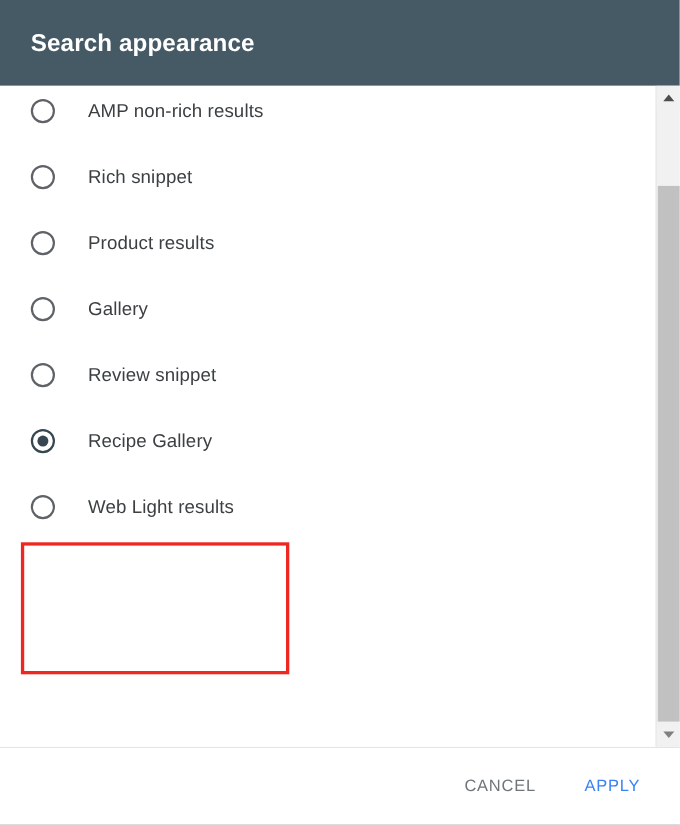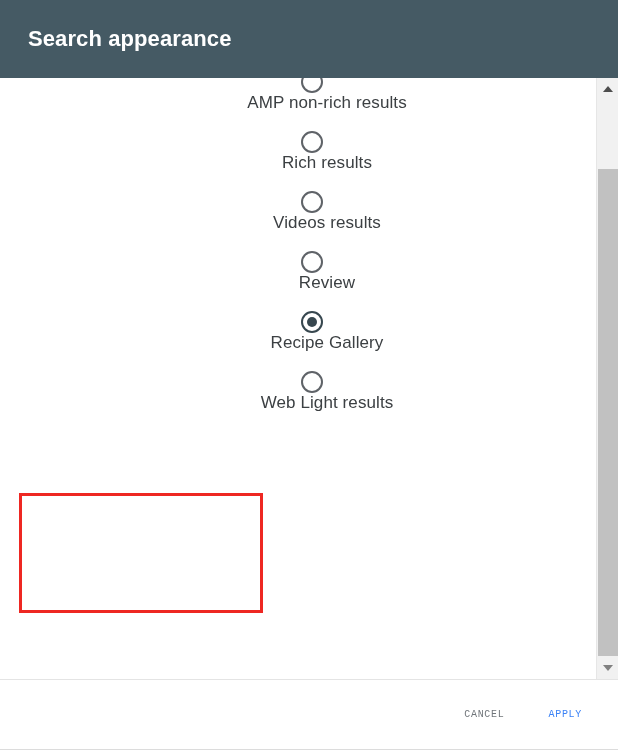--- a/index.html
+++ b/index.html
@@ -64,21 +64,20 @@
     width: 596px;
   }
   .option-row {
     position: relative;
     height: 60px;
     display: flex;
     align-items: center;
     padding-left: 28px;
     box-sizing: border-box;
     background: transparent;
-    flex-direction: column;
   }
   .radio {
     position: relative;
     width: 22px;
     height: 22px;
     border-radius: 50%;
     border: 2px solid #5f6368;
     box-sizing: border-box;
     flex: 0 0 auto;
   }
@@ -169,28 +168,28 @@
     height: 70px;
     border-top: 1px solid #e4e4e4;
     background: #ffffff;
     box-sizing: border-box;
     display: flex;
     align-items: center;
     justify-content: flex-end;
     padding-right: 26px;
   }
   .footer-btn {
-    font-size: 10px;
+    font-size: 15px;
     font-weight: normal;
     letter-spacing: 0.7px;
     background: none;
     border: none;
     cursor: pointer;
     padding: 8px 10px;
-    font-family: Liberation Mono, monospace;
+    font-family: Liberation Sans, sans-serif;
   }
   #cancel-button { color: #70757a; margin-right: 24px; }
   #apply-button  { color: #3b82f6; }
 </style>
 </head>
 <body>
 
 <div id="dialog">
 
   <div id="dialog-header">
@@ -202,33 +201,39 @@
         <div class="option-row">
           <span class="radio">
             <span class="dot"></span>
           </span>
           <span class="option-label">AMP non-rich results</span>
         </div>
         <div class="option-row">
           <span class="radio">
             <span class="dot"></span>
           </span>
-          <span class="option-label">Rich results</span>
-        </div>
-        <div class="option-row">
-          <span class="radio">
-            <span class="dot"></span>
-          </span>
-          <span class="option-label">Videos results</span>
-        </div>
-        <div class="option-row">
-          <span class="radio">
-            <span class="dot"></span>
-          </span>
-          <span class="option-label">Review</span>
+          <span class="option-label">Rich snippet</span>
+        </div>
+        <div class="option-row">
+          <span class="radio">
+            <span class="dot"></span>
+          </span>
+          <span class="option-label">Product results</span>
+        </div>
+        <div class="option-row">
+          <span class="radio">
+            <span class="dot"></span>
+          </span>
+          <span class="option-label">Gallery</span>
+        </div>
+        <div class="option-row">
+          <span class="radio">
+            <span class="dot"></span>
+          </span>
+          <span class="option-label">Review snippet</span>
         </div>
         <div class="option-row selected">
           <span class="radio">
             <span class="dot"></span>
           </span>
           <span class="option-label">Recipe Gallery</span>
         </div>
         <div class="option-row">
           <span class="radio">
             <span class="dot"></span>

